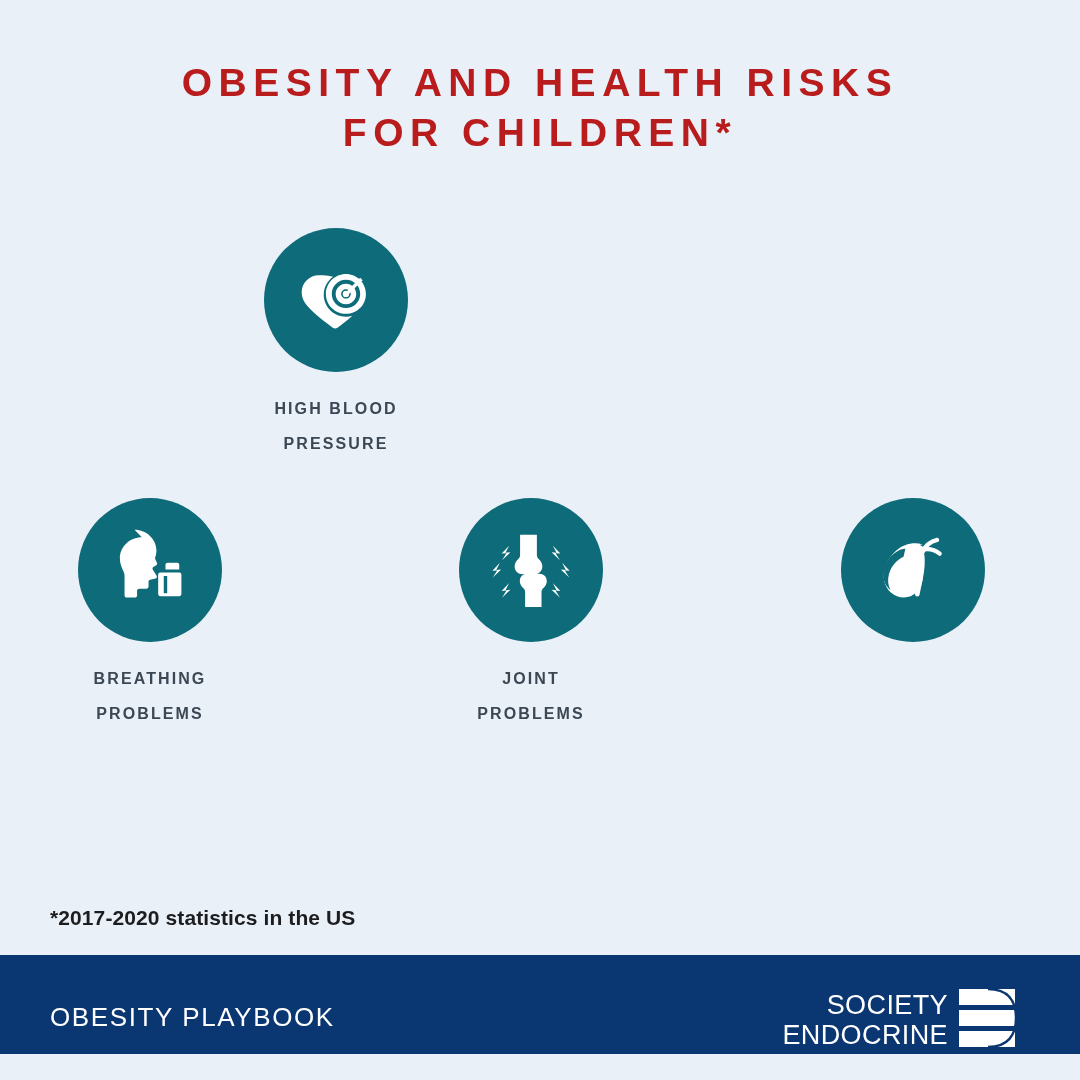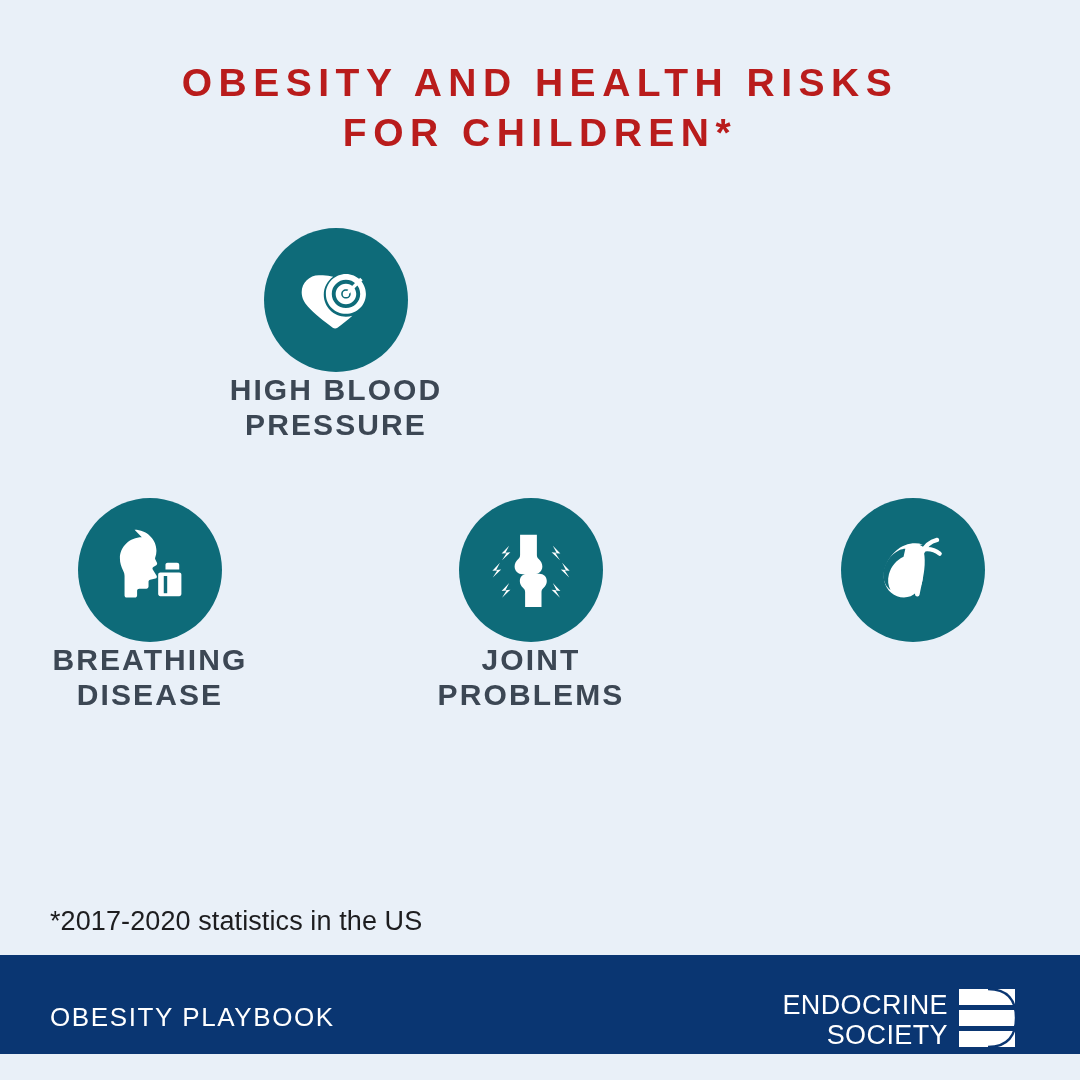--- a/index.html
+++ b/index.html
@@ -62,44 +62,45 @@
     border-radius: 50%;
     background: #0e6b79;
     margin: 0 auto;
     display: flex;
     align-items: center;
     justify-content: center;
   }
   .circle svg { display: block; }
 
   .label {
+    margin-top: 19px;
     color: #3c4754;
-    font-size: 30px;
+    font-size: 16px;
     font-weight: bold;
     letter-spacing: 2.1px;
     line-height: 35px;
     white-space: pre-line;
   }
 
   
   .pos-hbp  { left: 206px;  top: 0; }
   .pos-t2d  { left: 589px;  top: 0; }
   
   .pos-brt  { left: 20px;   top: 0; }
   .pos-jnt  { left: 401px;  top: 0; }
   .pos-gall { left: 783px;  top: 0; }
 
   
   .footnote {
     position: absolute;
     left: 50px;
     top: 906px;
     color: #1d1d1f;
-    font-size: 27px;
-    font-weight: normal;
+    font-size: 21px;
+    font-weight: bold;
     letter-spacing: 0.1px;
   }
 
   
   .footer {
     position: absolute;
     left: 0;
     top: 955px;
     width: 1080px;
     height: 99px;
@@ -174,21 +175,21 @@
           <span>
             <svg width="86" height="86" viewBox="0 0 100 100" aria-hidden="true">
               <path fill="#ffffff" d="M40.5 12c-14.1 0-25.5 10.9-25.5 24.4 0 5.6 1.6 10.1 3.8 14.4 1.2 2.4 1.6 4.3 1.6 6.6v22.3c0 1.3 1.1 2.4 2.5 2.4h9.6c1.4 0 2.5-1.1 2.5-2.4v-5.6c0-1.3 1.1-2.4 2.5-2.4h8.3c1.4 0 2.5-1.1 2.5-2.4v-5.8c0-1.1.8-2.1 1.9-2.3l6.1-1.3c1.5-.3 2.2-2 1.4-3.3l-4.5-7.2c-.6-1-.3-2.3.7-2.9l3.4-2.1c.9-.6 1.3-1.8.8-2.8l-2-4.1c-.3-.6-.3-1.2-.1-1.8 1-2.7 1.5-5.3 1.5-8 0-13.5-11.4-24.4-25.5-24.4z"></path>
               <path fill="#ffffff" d="M70.5 41.5h11c1.4 0 2.5 1.1 2.5 2.5v5.5h-16v-5.5c0-1.4 1.1-2.5 2.5-2.5z"></path>
               <path fill="#ffffff" d="M62 53h22c1.4 0 2.5 1.1 2.5 2.5V78c0 1.4-1.1 2.5-2.5 2.5H62c-1.4 0-2.5-1.1-2.5-2.5V55.5c0-1.4 1.1-2.5 2.5-2.5z"></path>
               <rect fill="#0e6b79" x="66" y="57" width="4" height="20"></rect>
             </svg>
           </span>
         </div>
         <div class="label">BREATHING
-DISEASE</div>
+PROBLEMS</div>
       </div>
 
       <div class="item pos-jnt">
         <div class="circle">
           <span>
             <svg width="84" height="84" viewBox="0 0 100 100" aria-hidden="true">
 
               <path fill="#ffffff" d="M43 8h14v24c0 2 .7 3.4 2.2 4.8 2.8 2.6 4.3 5.6 4.3 9 0 5.4-4.2 9.2-9.5 9.2h-14c-5.3 0-9.5-3.8-9.5-9.2 0-3.4 1.5-6.4 4.3-9 1.5-1.4 2.2-2.8 2.2-4.8V8z"></path>
 
               <path fill="#ffffff" d="M40 54.5h20c5 0 8.8 3.6 8.8 8.5 0 3.2-1.4 6-4 8.3-1.6 1.4-2.3 2.9-2.3 4.9V94H43V76.2c0-2-.7-3.5-2.3-4.9-2.6-2.3-4-5.1-4-8.3 0-4.9 3.8-8.5 8.8-8.5z"></path>
@@ -225,22 +226,22 @@
     </div>
   </div>
 
   <div class="footnote">*2017-2020 statistics in the US</div>
 
   <div class="footer">
     <div class="footer-title">OBESITY PLAYBOOK</div>
 
     <div class="logo">
       <div class="logo-wordmark">
+        <span class="logo-word">SOCIETY</span>
         <span class="logo-word">ENDOCRINE</span>
-        <span class="logo-word">SOCIETY</span>
       </div>
       <span class="logo-mark">
         <svg width="60" height="62" viewBox="0 0 60 62" aria-hidden="true">
           <rect x="1" y="2" width="56" height="16" fill="#ffffff"></rect>
           <rect x="1" y="23" width="56" height="16" fill="#ffffff"></rect>
           <rect x="1" y="44" width="56" height="16" fill="#ffffff"></rect>
           <path d="M30 2 C 50 2, 58 14, 58 31 C 58 48, 50 60, 30 60" fill="none" stroke="#0a3672" stroke-width="2.4"></path>
         </svg>
       </span>
     </div>

